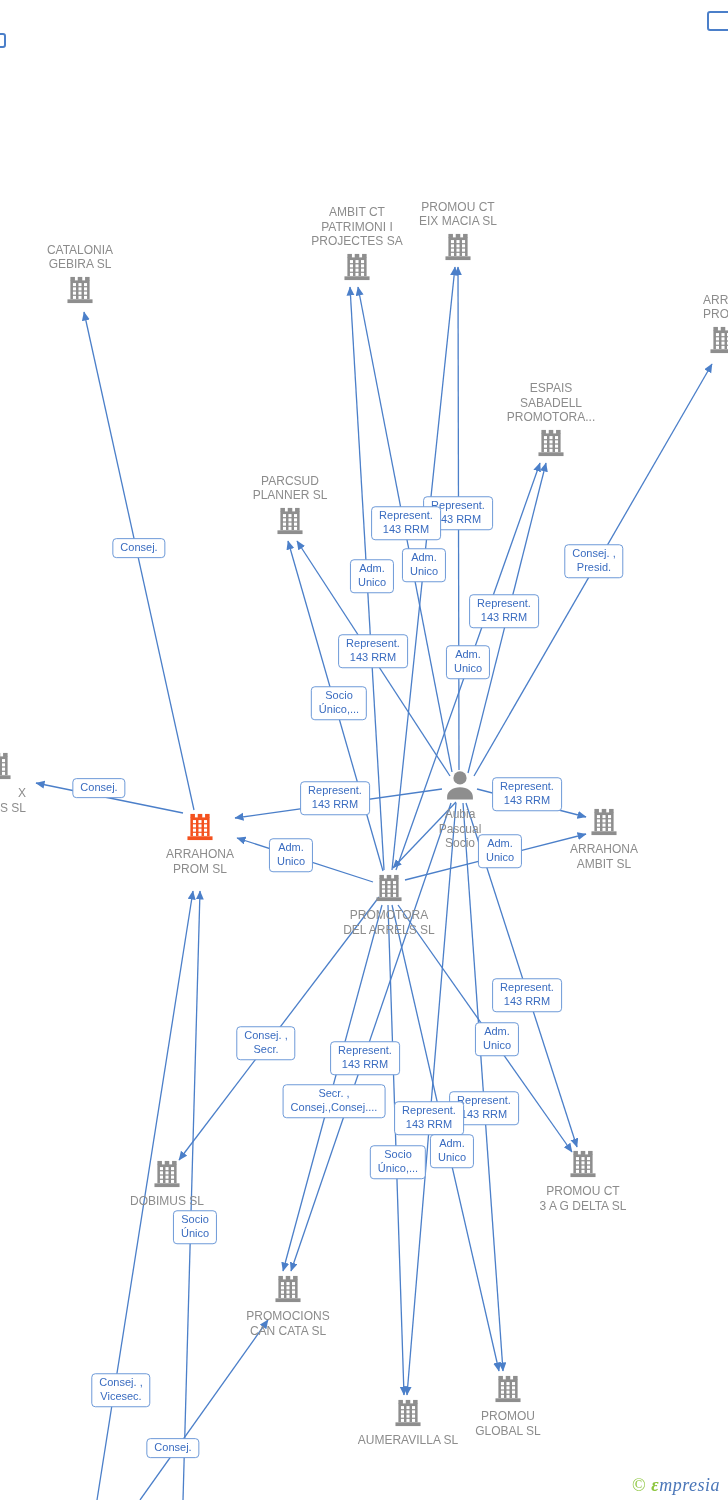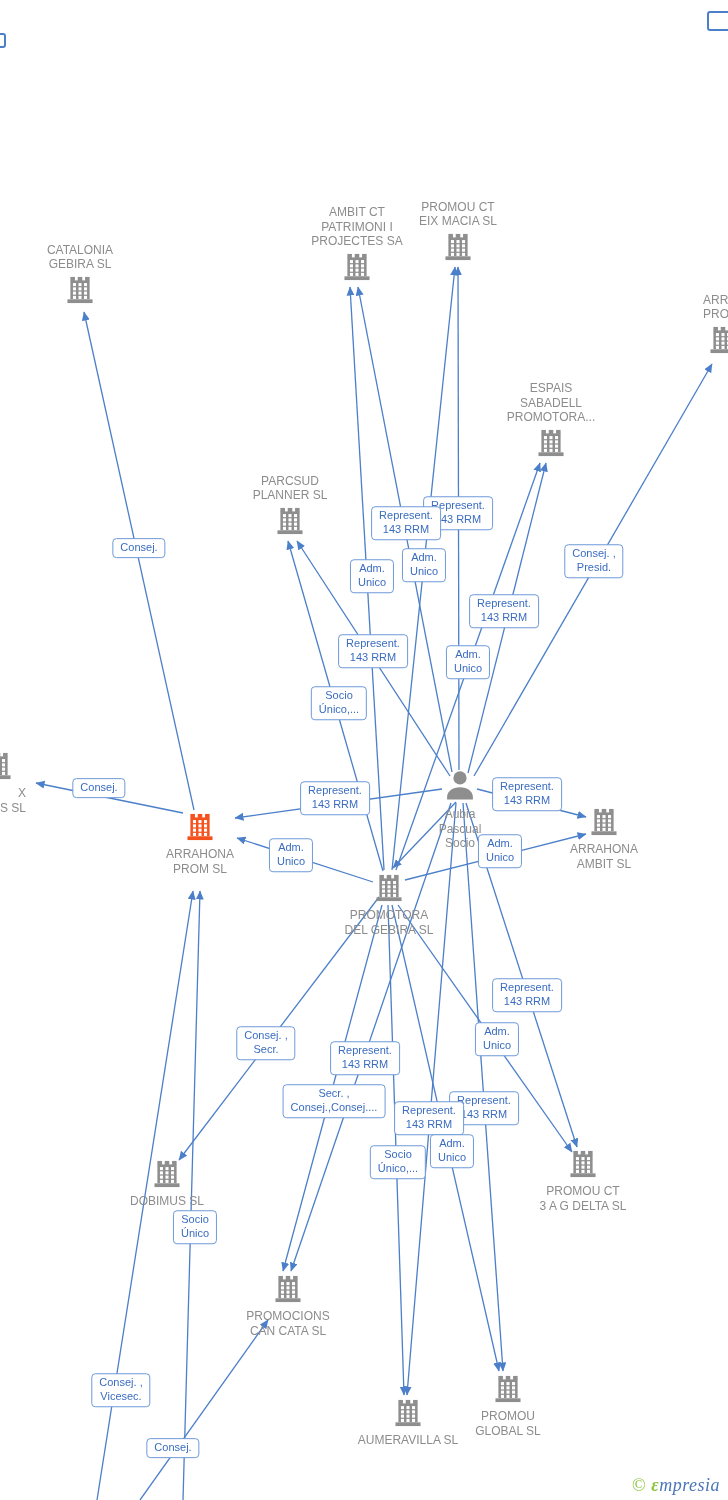--- a/index.html
+++ b/index.html
@@ -214,21 +214,21 @@
           <div>ARRAHONA</div>
           <div>AMBIT SL</div>
         </div>
       </div>
       <div class="node" style="left: 389px; top: 888px;">
         <svg class="node-icon" viewBox="0 0 24 24">
           <use href="#sym-building"></use>
         </svg>
         <div class="node-label below">
           <div>PROMOTORA</div>
-          <div>DEL GEBIRA SL</div>
+          <div>DEL ARRELS SL</div>
         </div>
       </div>
       <div class="node" style="left: 167px; top: 1174px;">
         <svg class="node-icon" viewBox="0 0 24 24">
           <use href="#sym-building"></use>
         </svg>
         <div class="node-label below">
           <div>DOBIMUS SL</div>
         </div>
       </div>

